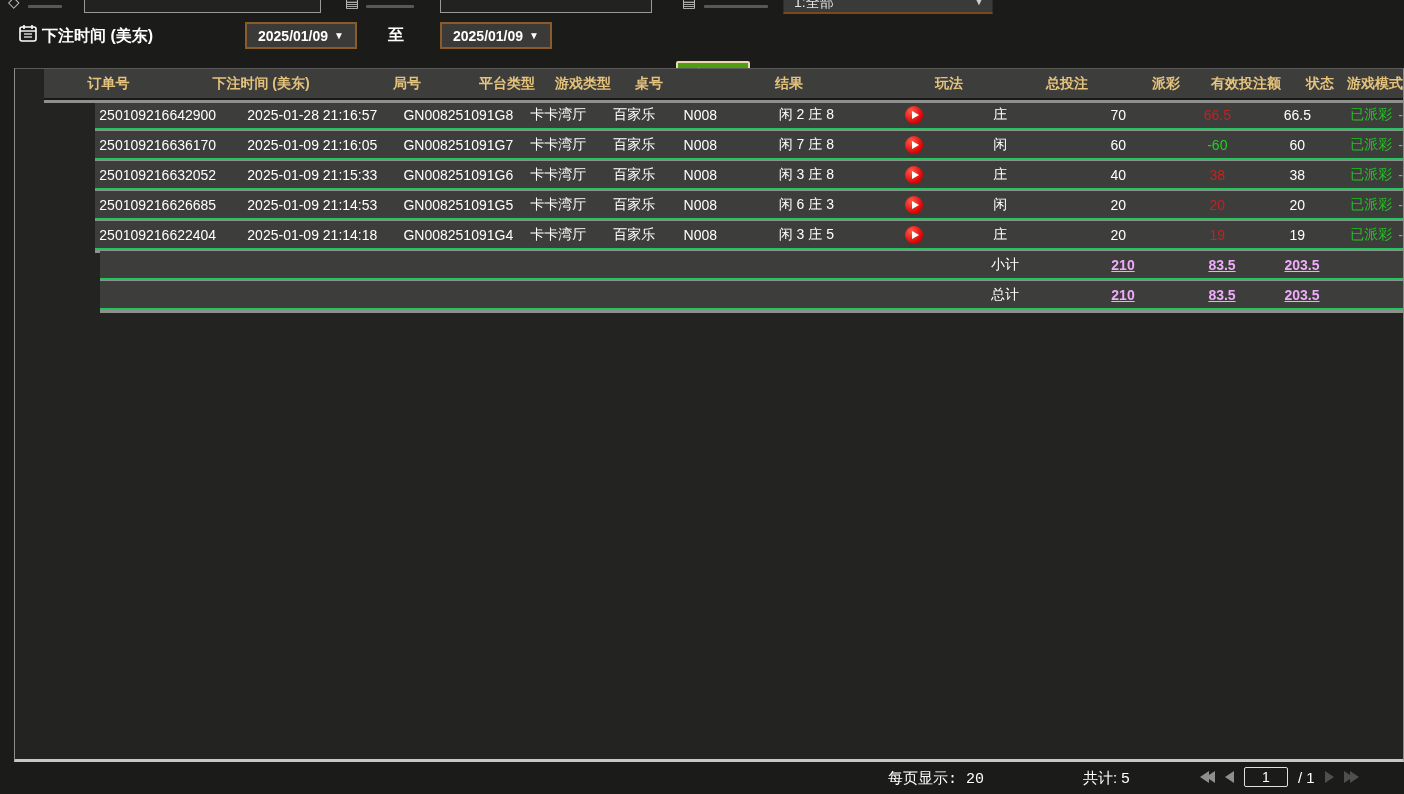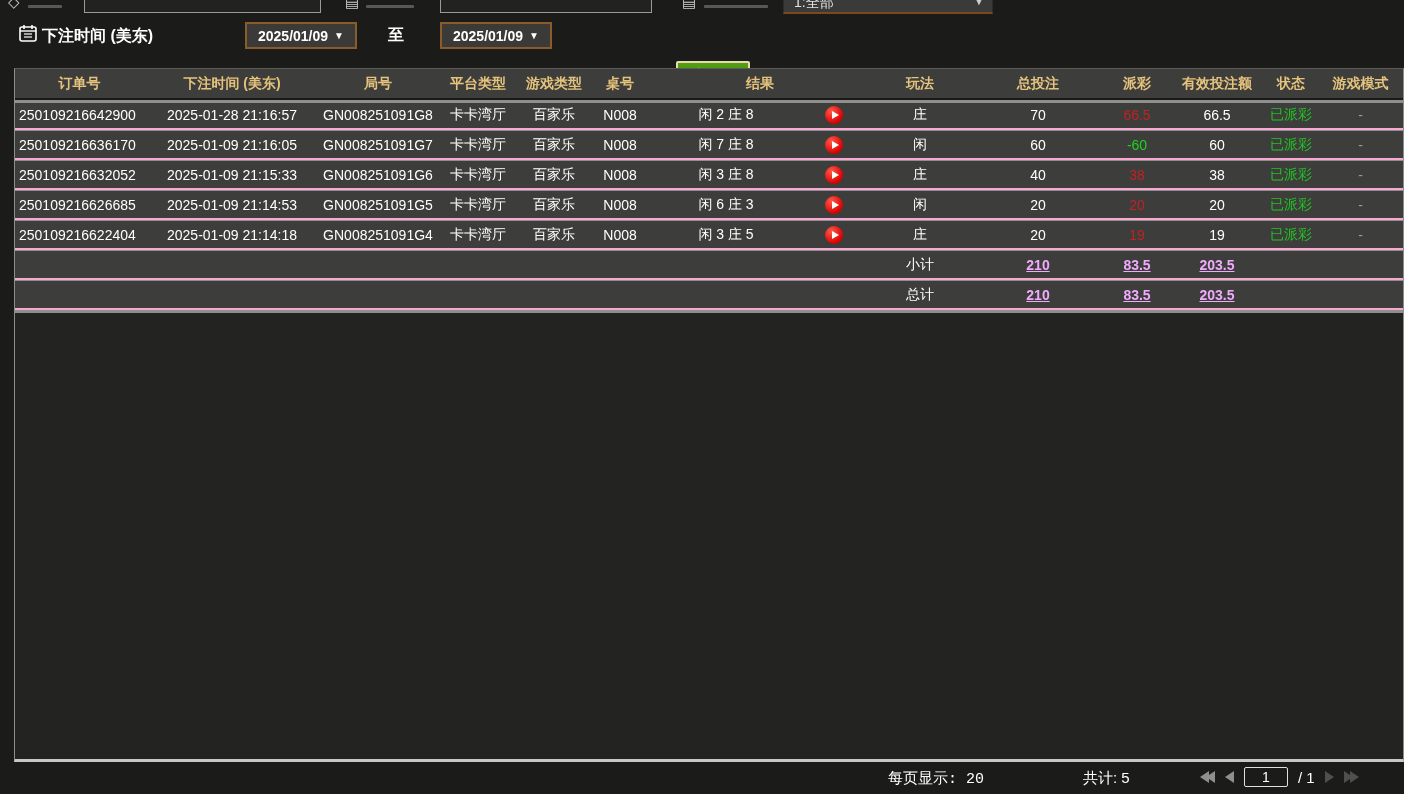--- a/index.html
+++ b/index.html
@@ -45,36 +45,37 @@
     display:flex;align-items:center;justify-content:center;gap:3px;cursor:pointer;margin-top:40px;
   }
   
   .table-panel{
     position:absolute;left:14px;top:68px;width:1390px;height:694px;
     box-sizing:border-box;
     border-left:1px solid #8d8d8b;border-right:1px solid #8d8d8b;
     border-bottom:3px solid #c7c7c5;border-top:1px solid #5a5a58;
     display:flex;flex-direction:column;
     background:#232321;
+    align-items:flex-end;
   }
   .grid-row{
     display:grid;
     grid-template-columns:129px 176px 116px 84px 68px 64px 148px 68px 104px 132px 66px 94px 54px 1fr;
     align-items:center;
   }
   .thead{
     background:#3d3d3c;height:29px;
     border-bottom:2px solid #191917;box-shadow:0 3px 0 #8f8f8d;
     color:#e5c37c;font-weight:bold;font-size:14px;
     position:relative;z-index:2;
   }
   .rows-wrap{background:transparent;}
   .trow{
     background:#3d3d3c;height:27px;
-    border-bottom:2px solid #f9a8d4;box-shadow:0 3px 0 #8f8f8d;
+    border-bottom:2px solid #22c55e;box-shadow:0 3px 0 #8f8f8d;
     margin-top:1px;
     font-size:14px;color:#fff;position:relative;z-index:1;
   }
   .trow:first-child{margin-top:1px;}
   .cell{text-align:center;white-space:nowrap;overflow:hidden;}
   .cell.order{text-align:left;padding-left:4px;font-size:14px;}
   .payout-win{color:#c32222;}
   .payout-loss{color:#1dd41d;}
   .status-paid{color:#21c421;}
   .mode-dash{color:#9a9a98;}

